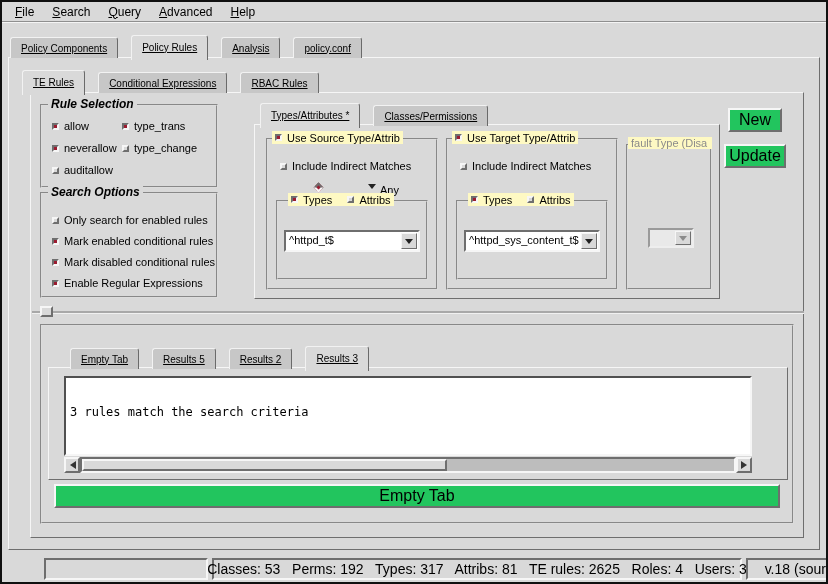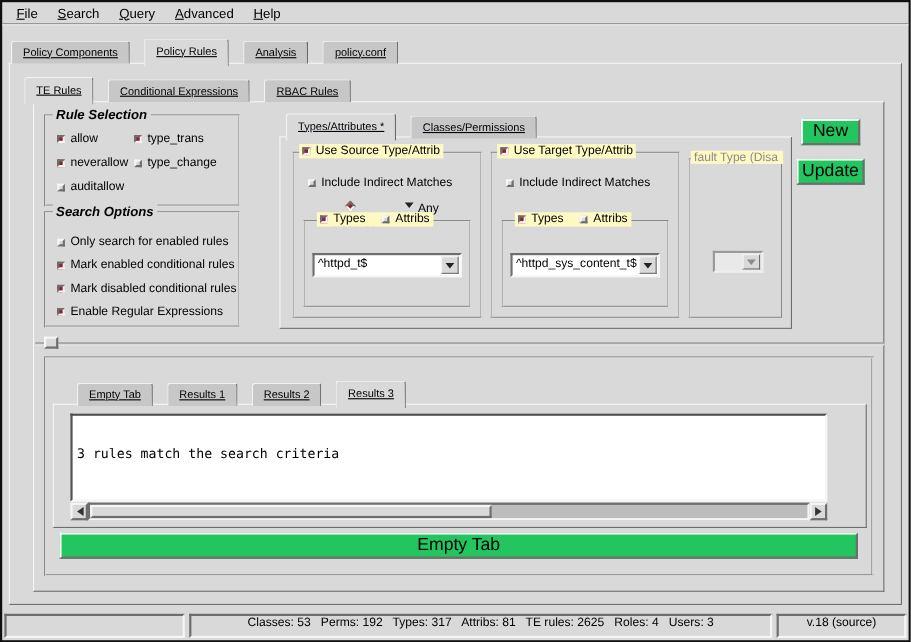--- a/index.html
+++ b/index.html
@@ -70,23 +70,23 @@
   .sb-btn { width:16px; height:16px; flex:none; background:#d9d9d9; display:flex; align-items:center; justify-content:center;
             border:2px solid; border-color:#f6f6f6 #6e6e6e #6e6e6e #f6f6f6; }
   .arr-left  { width:0; height:0; border:4px solid transparent; border-right:6px solid #333; margin-left:-3px; }
   .arr-right { width:0; height:0; border:4px solid transparent; border-left:6px solid #333; margin-right:-3px; }
   .trough { flex:1; position:relative; background:#bdbdbd;
             border:2px solid; border-color:#6e6e6e #f6f6f6 #f6f6f6 #6e6e6e; }
   .thumb { position:absolute; left:0; top:0; bottom:0; width:56%; background:#d9d9d9;
            border:2px solid; border-color:#f6f6f6 #6e6e6e #6e6e6e #f6f6f6; }
 
   
-  .status-seg { position:absolute; height:22px; display:flex; align-items:flex-start; justify-content:center;
-                font-size:11px; white-space:pre;
-                border:2px solid; border-color:#6e6e6e #f6f6f6 #f6f6f6 #6e6e6e; }
+  .status-seg { position:absolute; height:22px; display:flex; align-items:center; justify-content:center;
+                font-size:14px; white-space:pre;
+                border:2px solid; border-color:#6e6e6e #f6f6f6 #f6f6f6 #6e6e6e;margin-left:40px; }
 </style>
 </head>
 <body>
 
 <div id="window">
 
   <div class="menubar">
     <span class="menu-item">File</span>
     <span class="menu-item">Search</span>
     <span class="menu-item">Query</span>
@@ -269,21 +269,21 @@
   <div class="sash-line" style="left:30px; top:309px; width:772px;"></div>
   <div class="sash" style="left:38px; top:304px;"></div>
 
   <div class="group" style="left:38px; top:322px; width:754px; height:200px;">
 
     <div class="tabrow" style="left:28px; top:20px;justify-content:space-between;">
       <div class="tab">
           <span>Empty Tab</span>
         </div>
       <div class="tab">
-          <span>Results 1</span>
+          <span>Results 5</span>
         </div>
       <div class="tab">
           <span>Results 2</span>
         </div>
       <div class="tab on">
           <span>Results 3</span>
         </div>
     </div>
 
     <div class="abs raised1" style="left:6px; top:41px; width:740px; height:113px;"></div>

